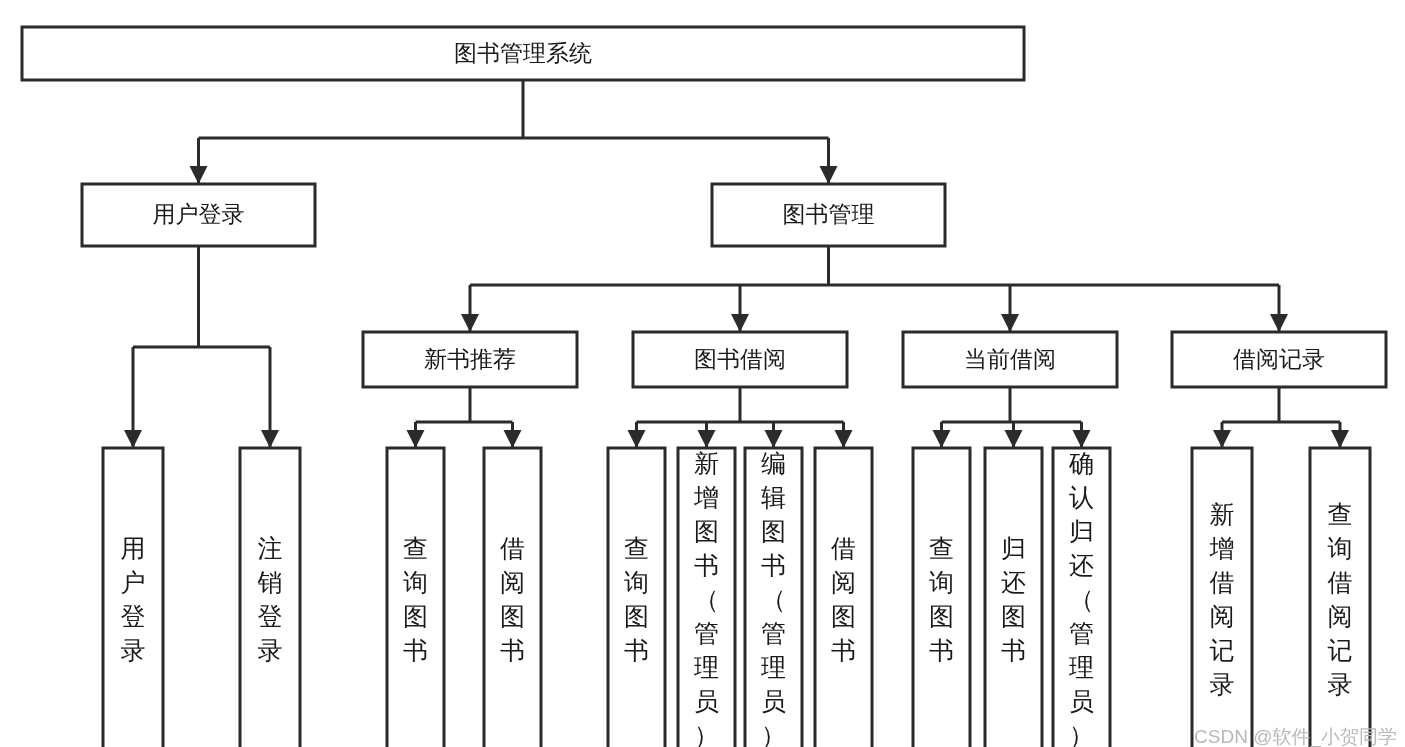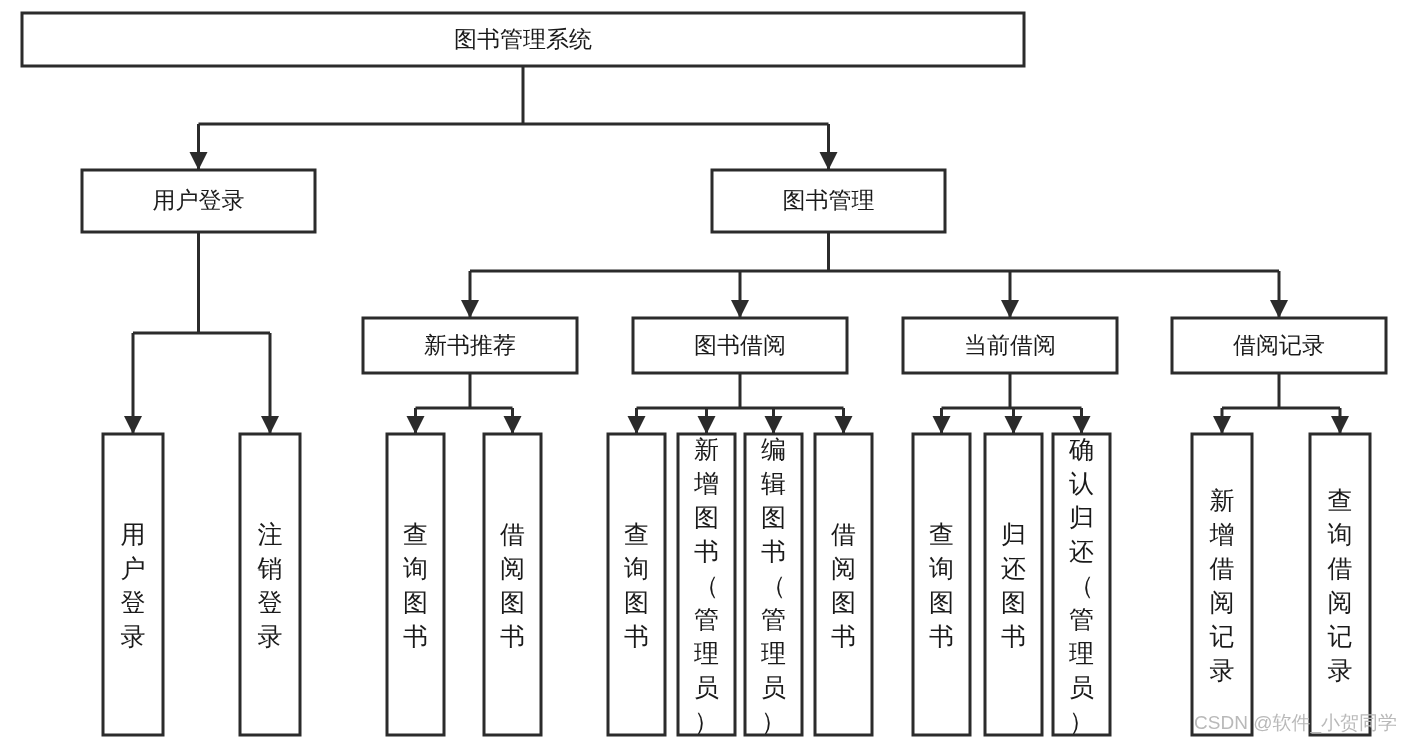--- a/index.html
+++ b/index.html
@@ -10,21 +10,21 @@
   body {
     width: 1405px;
     height: 747px;
     font-family: "Liberation Sans", "DejaVu Sans", sans-serif;
     overflow: hidden;
     position: relative;
   }
   #diagram-root {
     position: absolute;
     left: 0;
-    top: 0;
+    top: 14px;
     width: 1405px;
     height: 662px;
   }
   svg.diagram-canvas {
     display: block;
     width: 1405px;
     height: 747px;
   }
   .node-box {
     fill: #ffffff;

